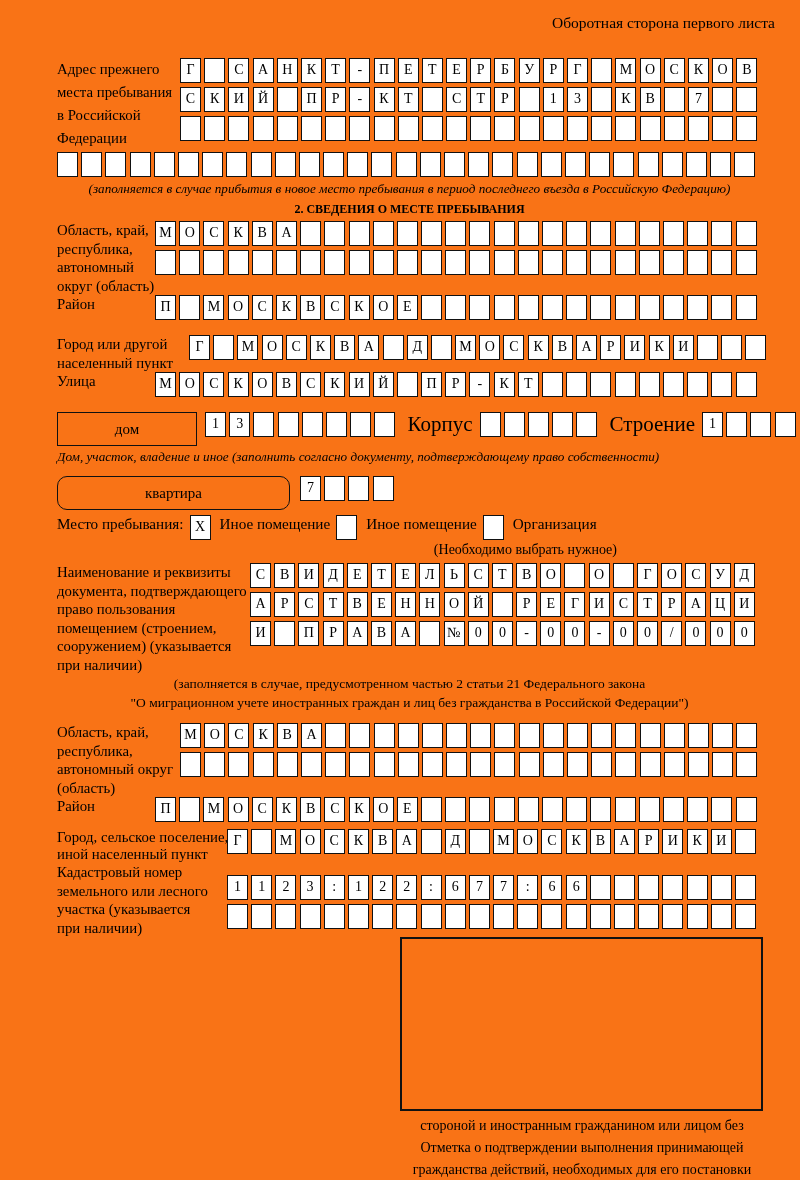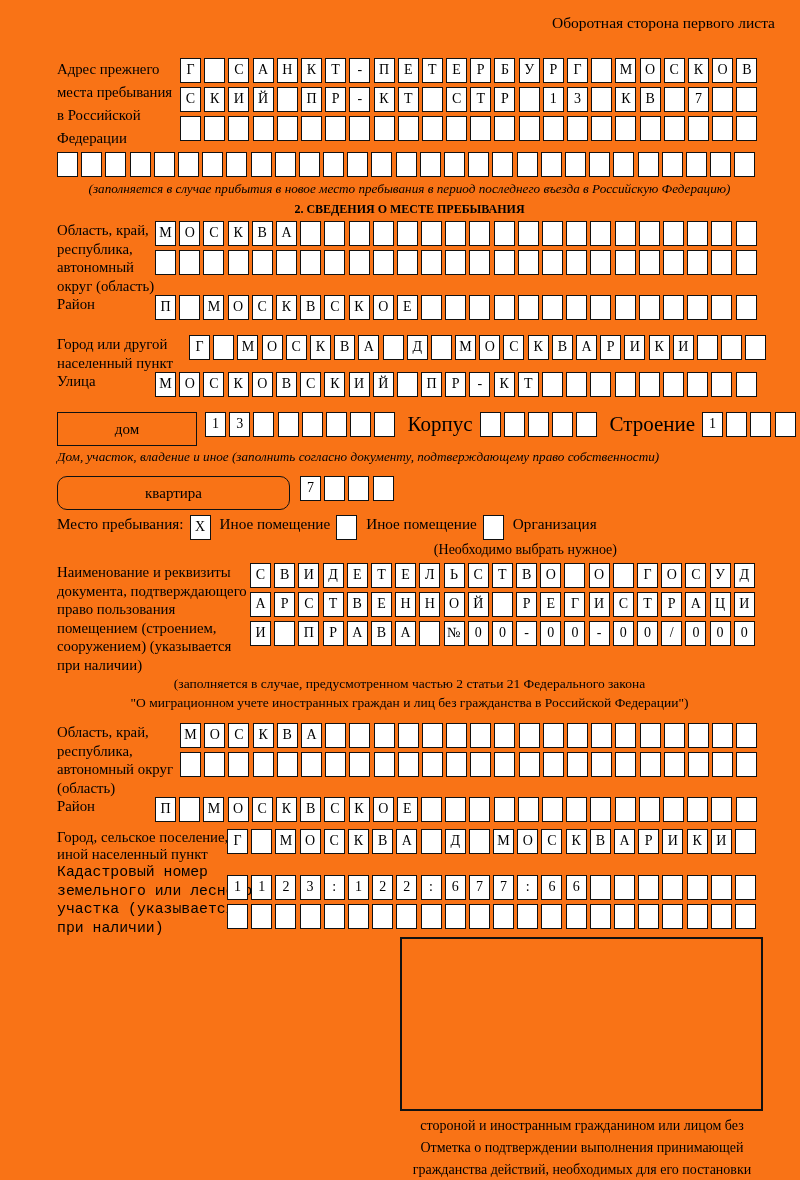--- a/index.html
+++ b/index.html
@@ -10,21 +10,21 @@
   .frow{display:flex;align-items:flex-start;}
   .flabel{flex:none;font-size:14.8px;line-height:18px;}
   .flabel .lline{white-space:nowrap;}
   .lh23 .lline{line-height:23px;}
   .lh17 .lline{line-height:17px;}
   .lh18 .lline{line-height:18.5px;}
   .w-addr{width:123px;}
   .w-reg{width:98px;}
   .w-city1{width:132px;}
   .w-city2{width:170px;}
-  .w-cad{width:170px;font-family:Liberation Mono, monospace;}
+  .w-cad{width:170px;}
   .w-doc{width:193px;}
   .cellrow{display:flex;flex:none;margin-bottom:4px;}
   .cell{box-sizing:border-box;flex:none;width:21px;height:25px;border:1.8px solid #111;
         margin-right:3.2px;font-size:14px;line-height:21px;text-align:center;background:#fff;}
   .note{font-size:13.2px;line-height:16px;font-style:italic;}
   .center{text-align:center;width:705px;}
   .title{font-size:12px;font-weight:bold;text-align:center;width:705px;line-height:20px;}
   .labelbox{box-sizing:border-box;border:1.8px solid #111;height:34px;flex:none;
             display:flex;align-items:center;justify-content:center;font-size:15px;}
   .lb-house{width:140px;margin-right:8px;}

